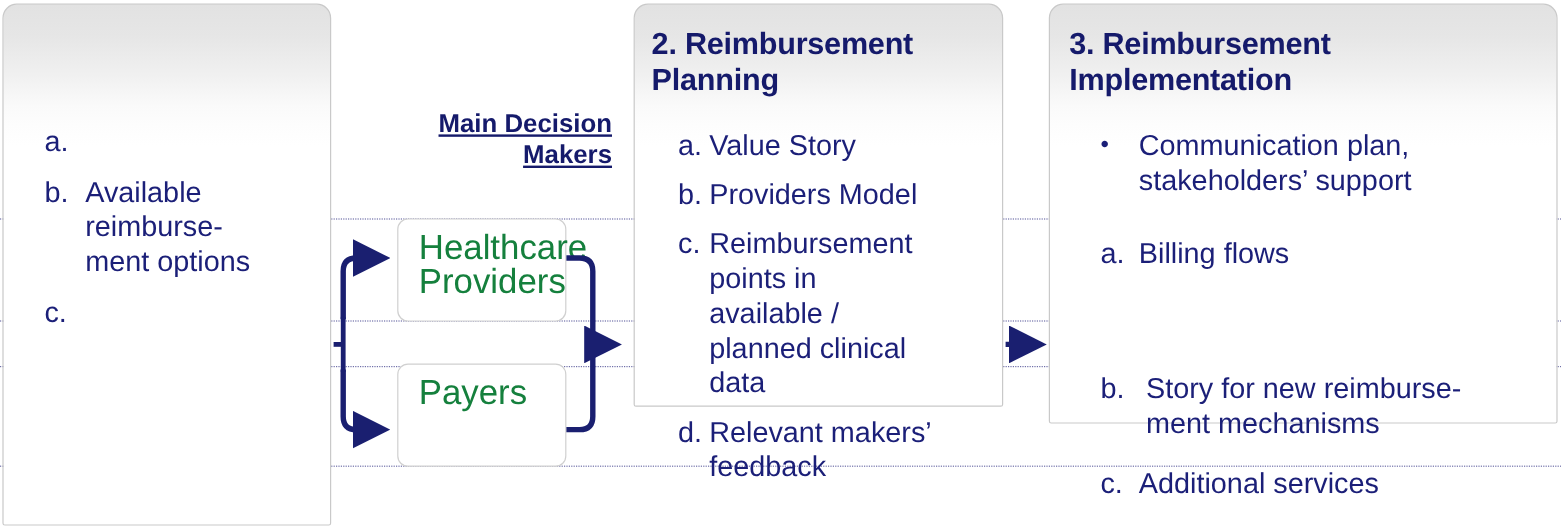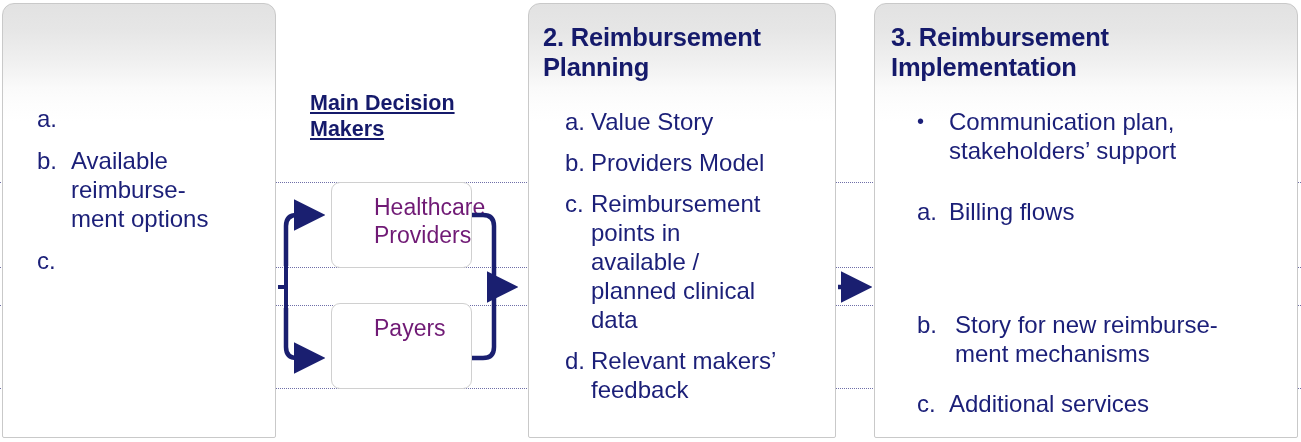--- a/index.html
+++ b/index.html
@@ -46,42 +46,41 @@
   }
   .li-text{flex:1 1 auto;white-space:pre-line;}
 
   
   .mid-title{
     position:absolute;
     color:#151a6b;
     font-weight:bold;
     font-size:21.5px;
     line-height:26px;
-    text-align:left;
+    text-align:right;
     text-decoration:underline;
     text-underline-offset:2px;
     text-decoration-thickness:2px;
     z-index:4;
   }
   .dm-box{
     position:absolute;
     box-sizing:border-box;
     border:1px solid #d0d0d0;
     border-radius:9px;
     background:#ffffff;
     z-index:4;
   }
   .dm-label{
     position:absolute;
     left:17px;top:10px;
-    color:#701a75;
-    font-size:23px;
+    color:#15803d;
+    font-size:29px;
     line-height:28px;
     white-space:pre-line;
-    margin-left:25px;
   }
 
   
   .rail{
     position:absolute;
     left:0;width:1301px;height:0;
     border-top:1px dotted #6f6fa8;
     z-index:2;
   }
 
@@ -120,21 +119,21 @@
 
   <div class="dm-box" style="left:331px;top:182px;width:141px;height:86px;">
     <div class="dm-label">Healthcare
 Providers</div>
   </div>
 
   <div class="dm-box" style="left:331px;top:303px;width:141px;height:86px;padding-left:16px;">
     <div class="dm-label">Payers</div>
   </div>
 
-  <div class="panel" style="left:528px;top:3px;width:308px;height:435px;">
+  <div class="panel" style="left:528px;top:3px;width:308px;height:336px;">
     <div class="panel-title" style="left:14px;top:18px;width:288px;">2. Reimbursement
     Planning</div>
     <div class="list" style="left:36px;top:103px;width:262px;">
       <div class="li" style="margin-bottom:12px">
         <span class="li-mark" style="width:26px">a.</span>
         <span class="li-text">Value Story</span>
       </div>
       <div class="li" style="margin-bottom:12px">
         <span class="li-mark" style="width:26px">b.</span>
         <span class="li-text">Providers Model</span>
@@ -148,21 +147,21 @@
 data</span>
       </div>
       <div class="li">
         <span class="li-mark" style="width:26px">d.</span>
         <span class="li-text">Relevant makers’
 feedback</span>
       </div>
     </div>
   </div>
 
-  <div class="panel" style="left:874px;top:3px;width:424px;height:435px;">
+  <div class="panel" style="left:874px;top:3px;width:424px;height:350px;">
     <div class="panel-title" style="left:16px;top:18px;width:400px;">3. Reimbursement
     Implementation</div>
     <div class="list" style="left:42px;top:103px;width:382px;">
       <div class="li" style="margin-bottom:0px">
         <span class="li-mark" style="width:32px;font-size:20px;line-height:29px">•</span>
         <span class="li-text">Communication plan,
 stakeholders’ support</span>
       </div>
       <div class="li" style="margin-top:32px">
         <span class="li-mark" style="width:32px">a.</span>

